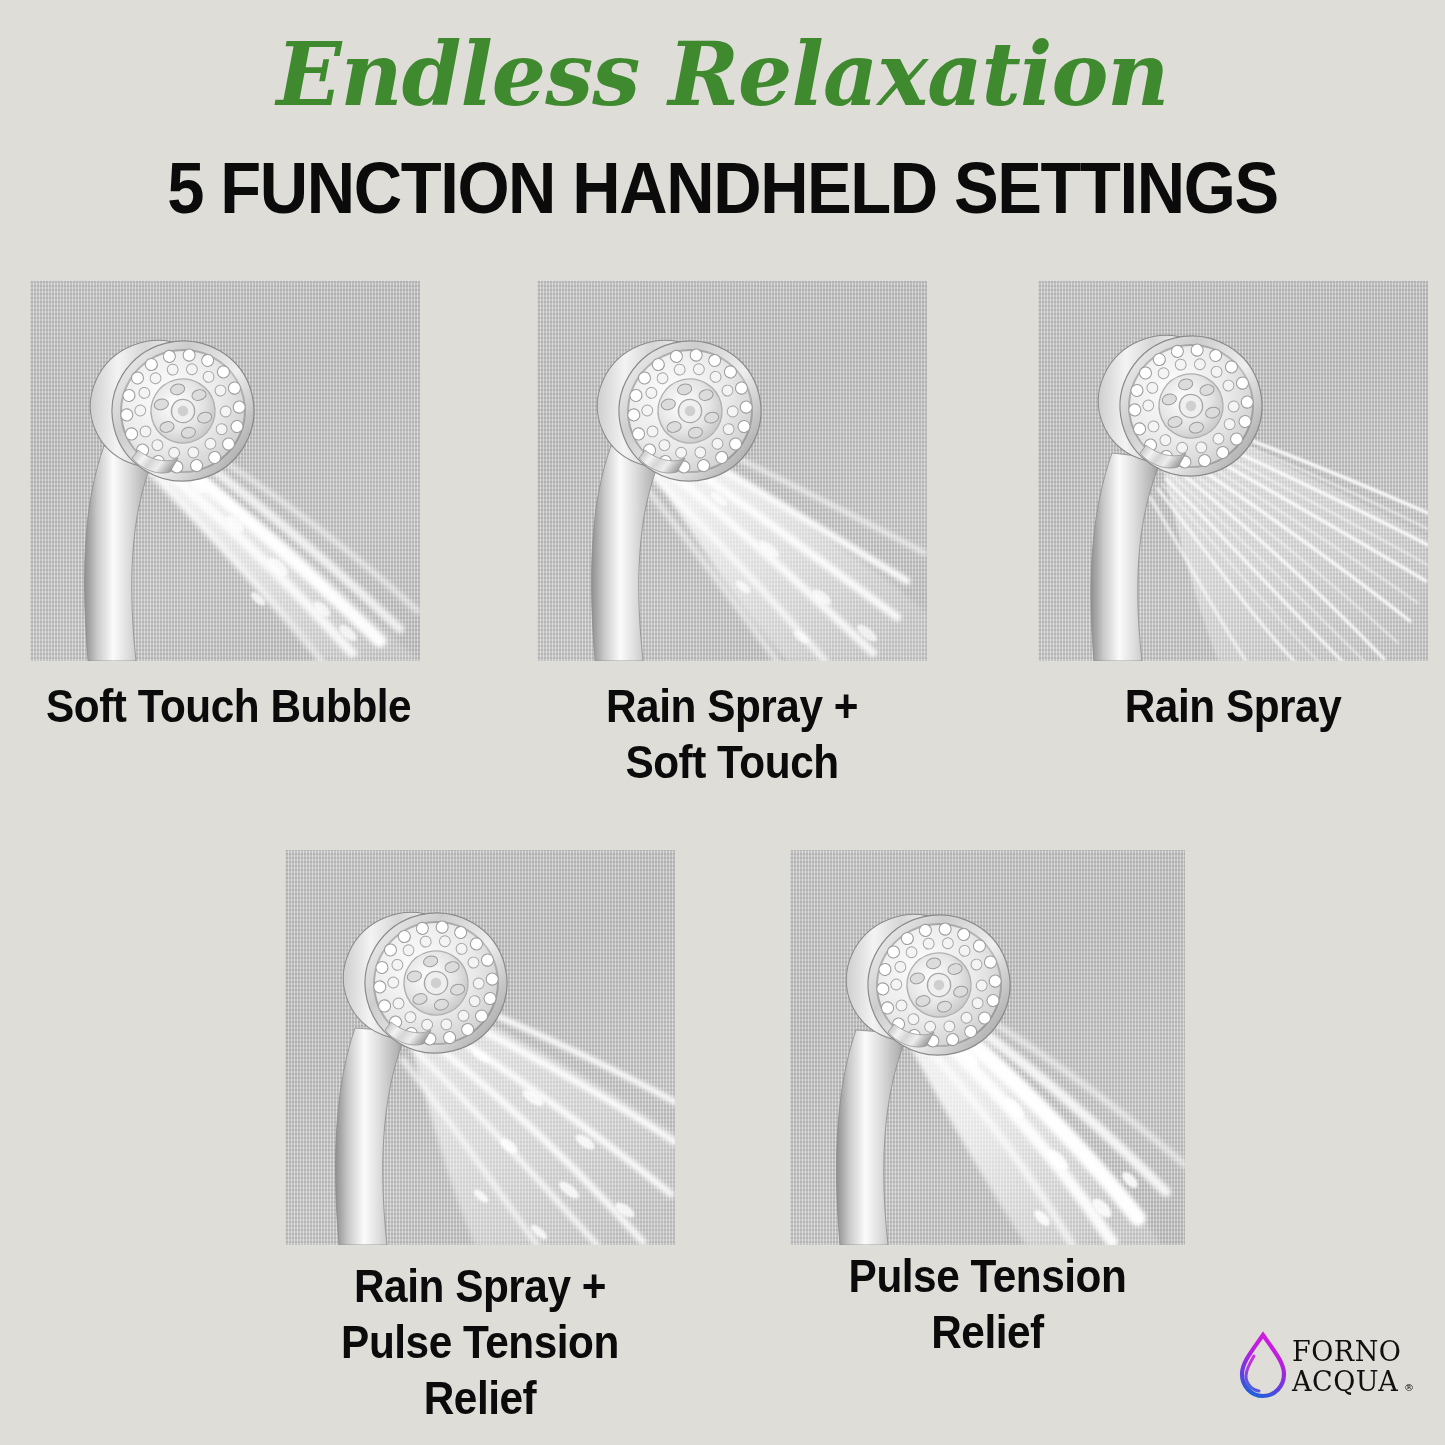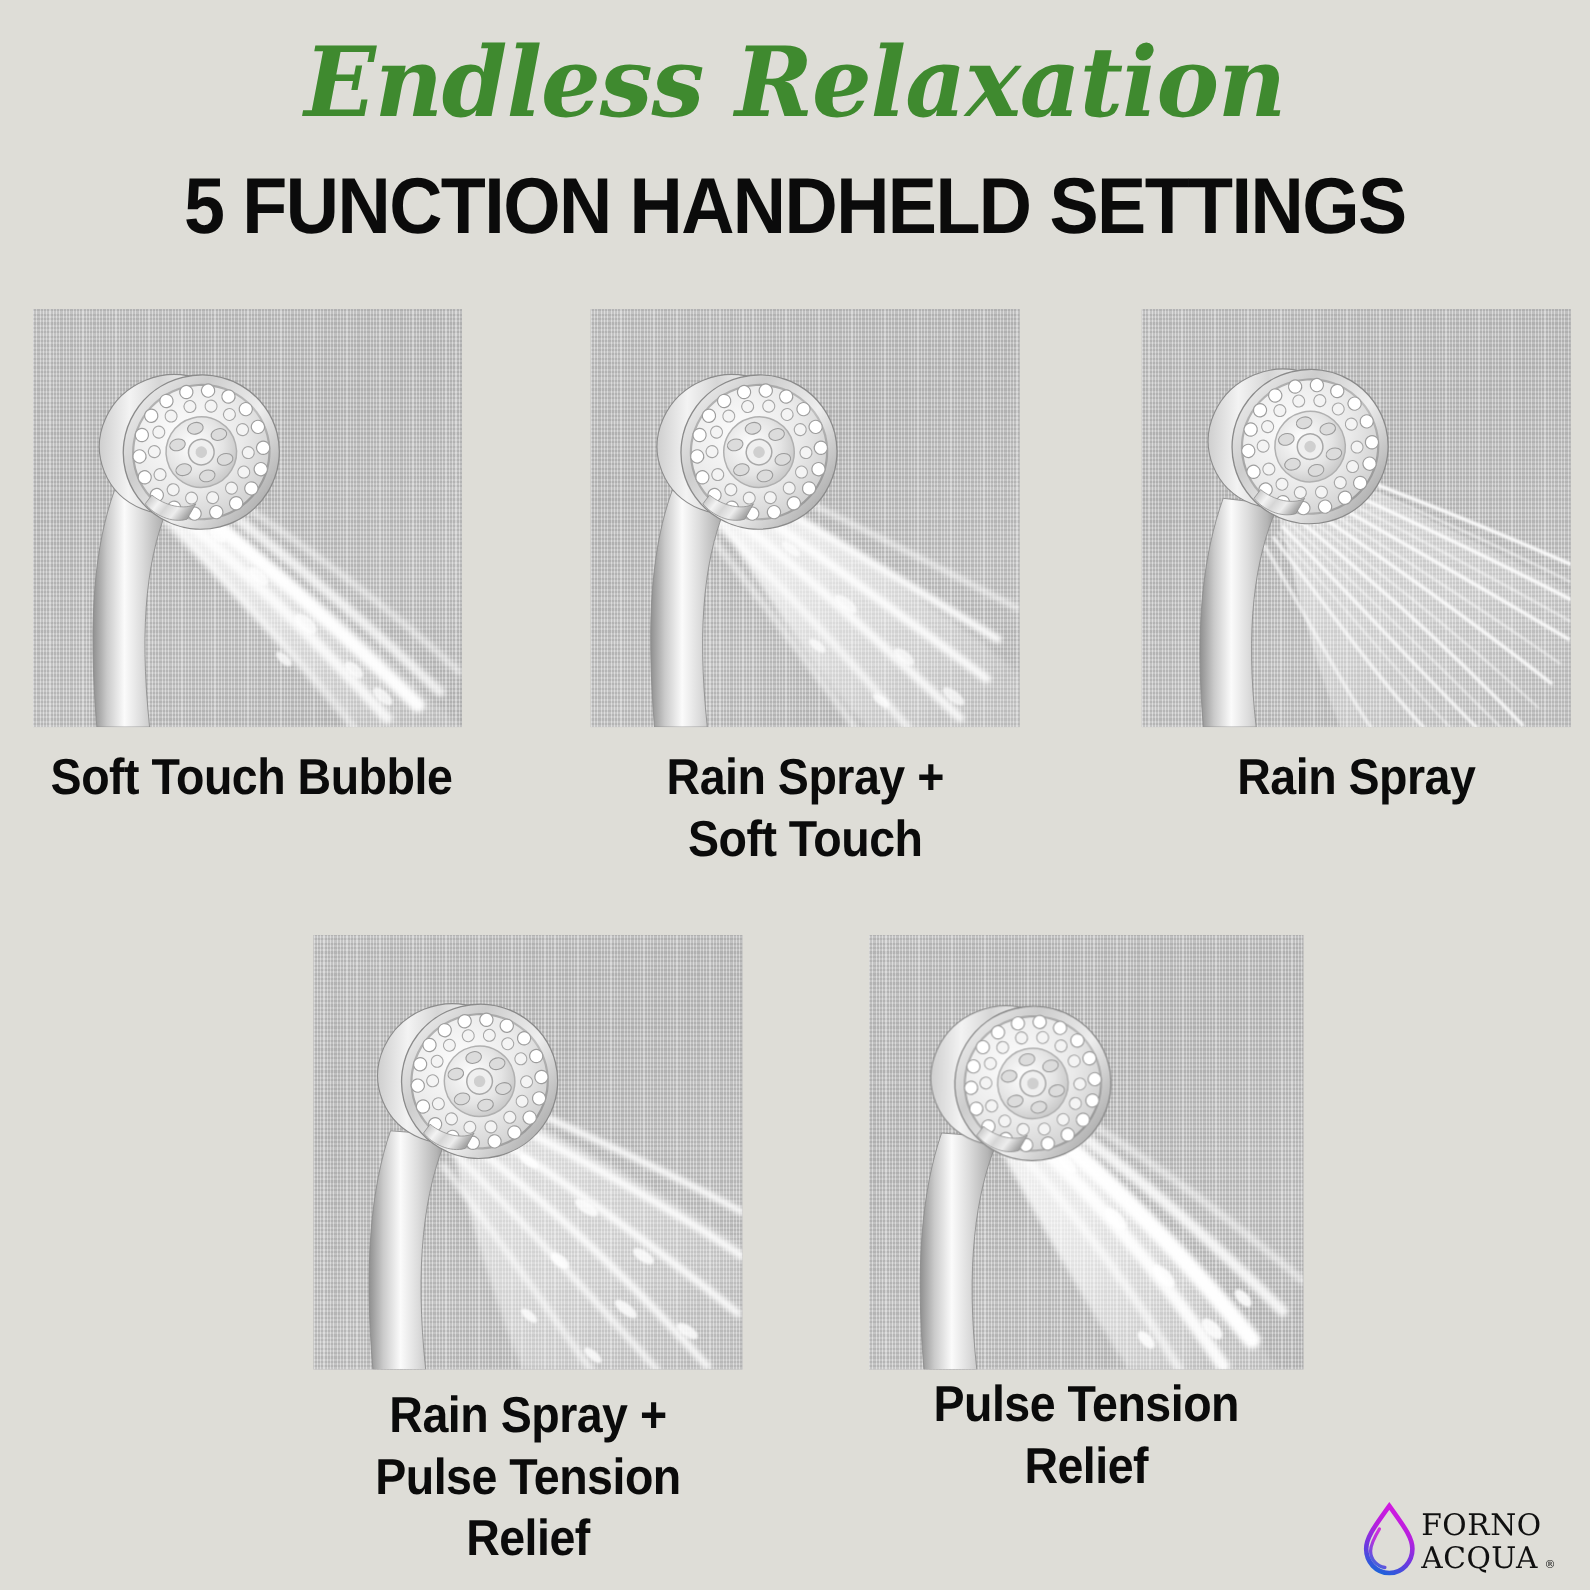--- a/index.html
+++ b/index.html
@@ -79,21 +79,21 @@
     transform: scaleX(0.92);
     white-space: pre-line;
   }
   .cap-left   { text-align: left; }
   .cap-center { text-align: center; }
 
   
   .logo {
     position: absolute;
     left: 1238px;
-    top: 1364px;
+    top: 1330px;
     width: 180px;
     height: 72px;
   }
   .logo svg { display: block; }
 </style>
 </head>
 <body style="background: rgb(222, 221, 215);">
 
 <div class="headings">
   <div class="script-title" style="color: rgb(63, 138, 47);">Endless Relaxation</div>

